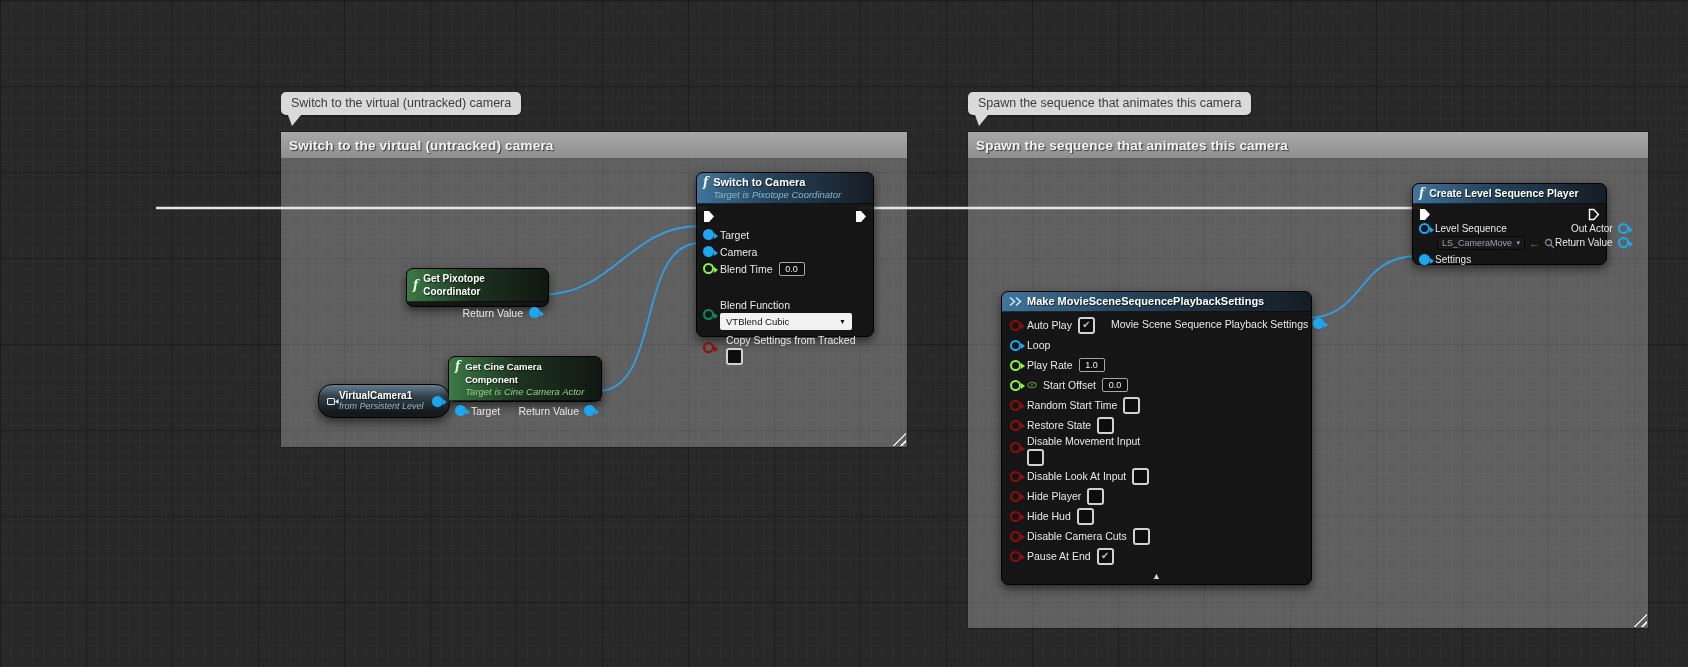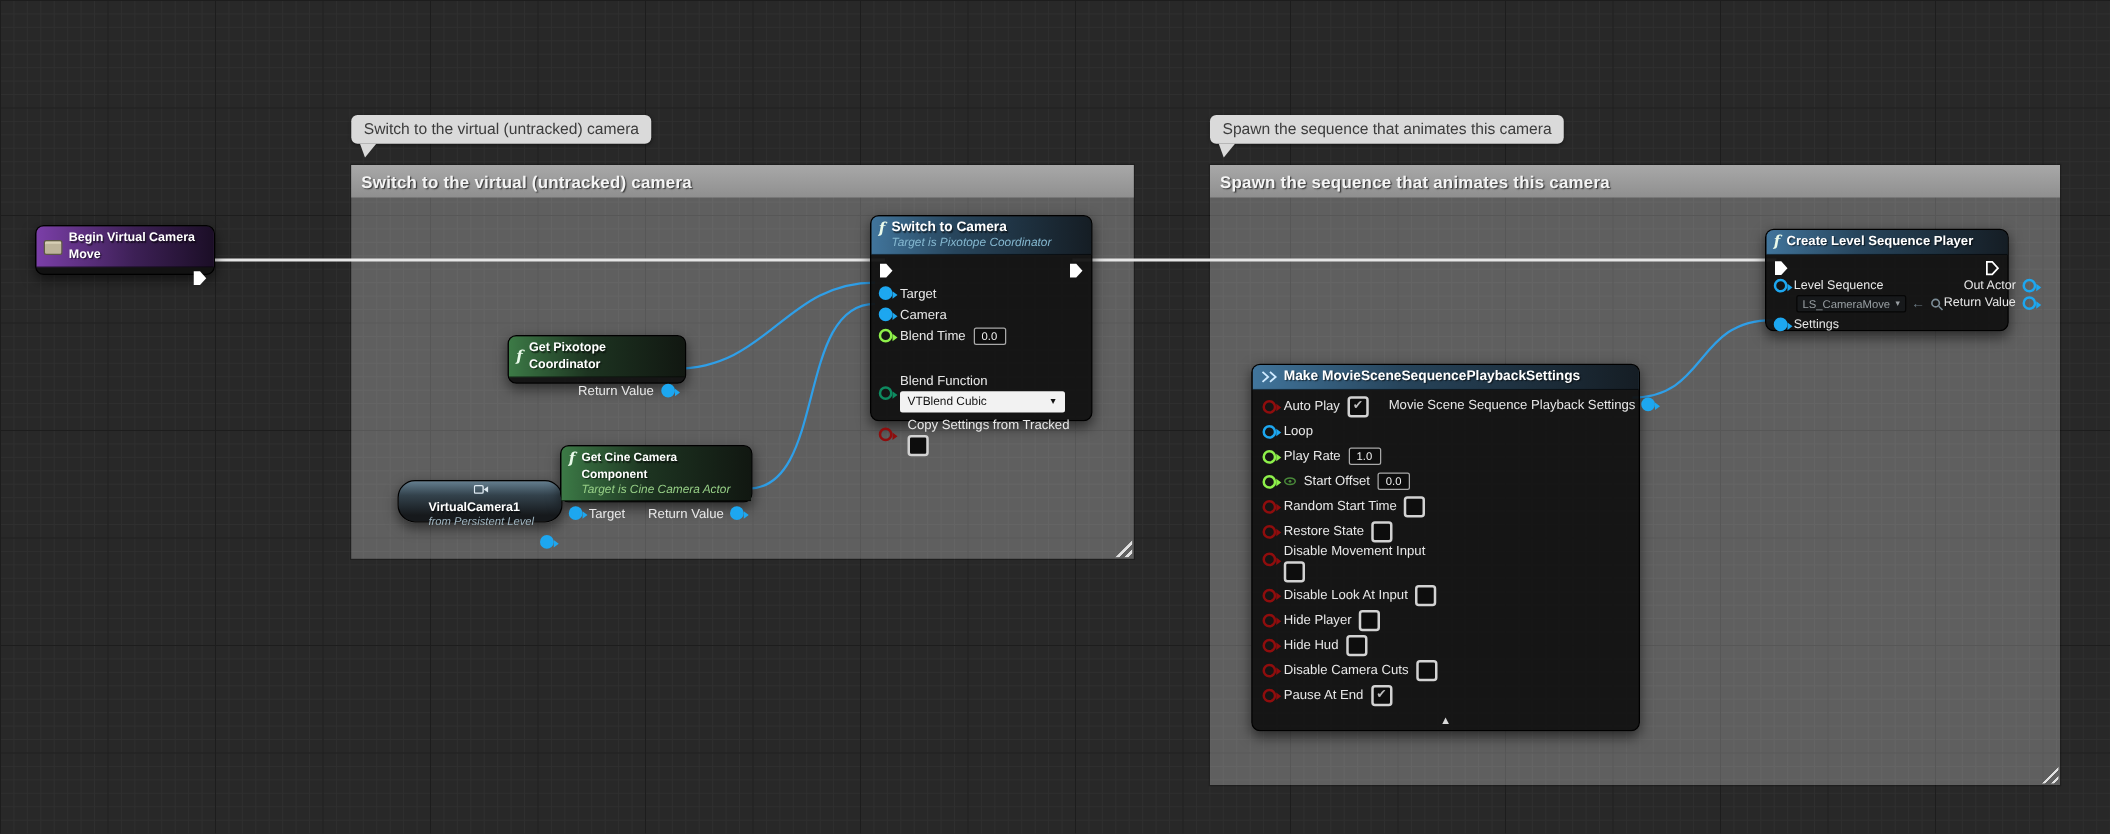--- a/index.html
+++ b/index.html
@@ -62,21 +62,21 @@
     justify-content:space-between;border:1px solid #060606;border-radius:2px;padding:0 4px;width:88px;box-sizing:border-box;}
   .caret{font-size:7px;color:inherit;}
   .row-between{display:flex;justify-content:space-between;align-items:center;padding:0 6px;height:20px;}
   .indent{margin-left:18px;}
   .collapse-arrow{position:absolute;bottom:3px;left:50%;transform:translateX(-50%);
     color:#d8d8d8;font-size:9px;line-height:9px;}
   .icon-btn{color:#6b7b85;font-size:11px;line-height:11px;}
   .mini-icon{flex:0 0 auto;display:inline-block;}
   
   #node-virtualcamera{border-radius:14px;background:linear-gradient(180deg,#647e8f 0%,#33424c 35%,#16191c 85%);
-    display:flex;align-items:center;padding:2px 6px 2px 8px;gap:5px;flex-direction:column;}
+    display:flex;align-items:center;padding:2px 6px 2px 8px;}
   .vc-text{display:flex;flex-direction:column;line-height:11px;}
   .vc-title{font-size:10px;font-weight:bold;color:#fff;text-shadow:1px 1px 1px rgba(0,0,0,0.6);}
   .vc-sub{font-size:9px;font-style:italic;color:#9fb4bf;}
   .event-icon{width:13px;height:10px;background:#bdb49a;border:1px solid #5e5946;border-radius:2px;
     box-shadow:inset 0 2px 0 #d8d0b6;flex:0 0 auto;margin-top:1px;}
 </style>
 </head>
 <body>
 
 <div id="canvas">
@@ -95,31 +95,20 @@
 
   <svg id="wires" width="1688" height="667">
     <path class="wire-exec" d="M156,208 L708,208"></path>
     <path class="wire-exec" d="M858,208 L1421,208"></path>
     <path class="wire-data" d="M540,295 C615,295 628,226 700,226"></path>
     <path class="wire-data" d="M598,391 C662,391 636,243 700,243"></path>
     <path class="wire-data" d="M431,397 C443,397 446,391 454,391"></path>
     <path class="wire-data" d="M1306,318 C1366,318 1356,256 1418,256"></path>
   </svg>
 
-  <div class="node" style="left:28px;top:180px;width:142px;height:38px;">
-    <div class="node-header hdr-purple" style="align-items:center;">
-      <span class="event-icon"></span>
-      <span class="node-title" style="font-size:10px;">Begin Virtual Camera Move</span>
-    </div>
-    <div class="node-body" style="display:flex;justify-content:flex-end;padding:2px 5px;">
-      <svg class="exec-pin" width="12" height="13" viewBox="0 0 12 13">
-        <path d="M1 1 h5 l5 5.5 -5 5.5 h-5 z" fill="#fff"></path>
-        </svg>
-    </div>
-  </div>
 
   <div class="node" style="left:406px;top:268px;width:141px;height:37px;">
     <div class="node-header hdr-green" style="align-items:center;">
       <span class="fn-icon">f</span>
       <span class="node-title" style="font-size:10px;">Get Pixotope Coordinator</span>
     </div>
     <div class="node-body" style="padding:2px 0;">
       <div class="pin-row" style="justify-content:flex-end;">
         <span class="pin-label">Return Value</span>
         <span class="pin obj filled"></span>

